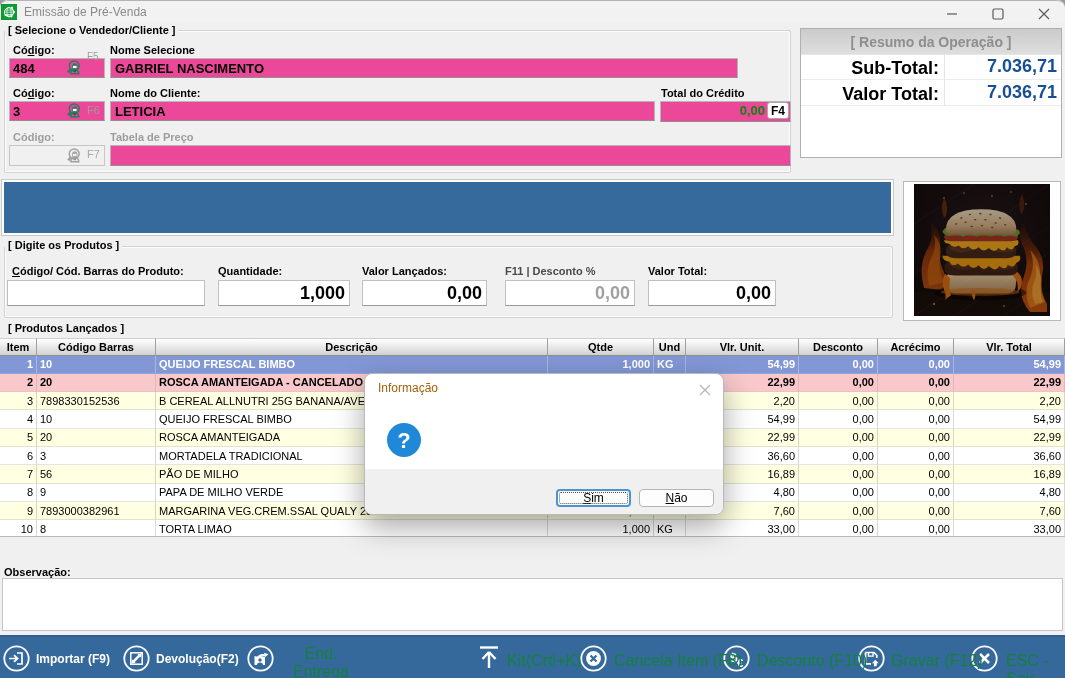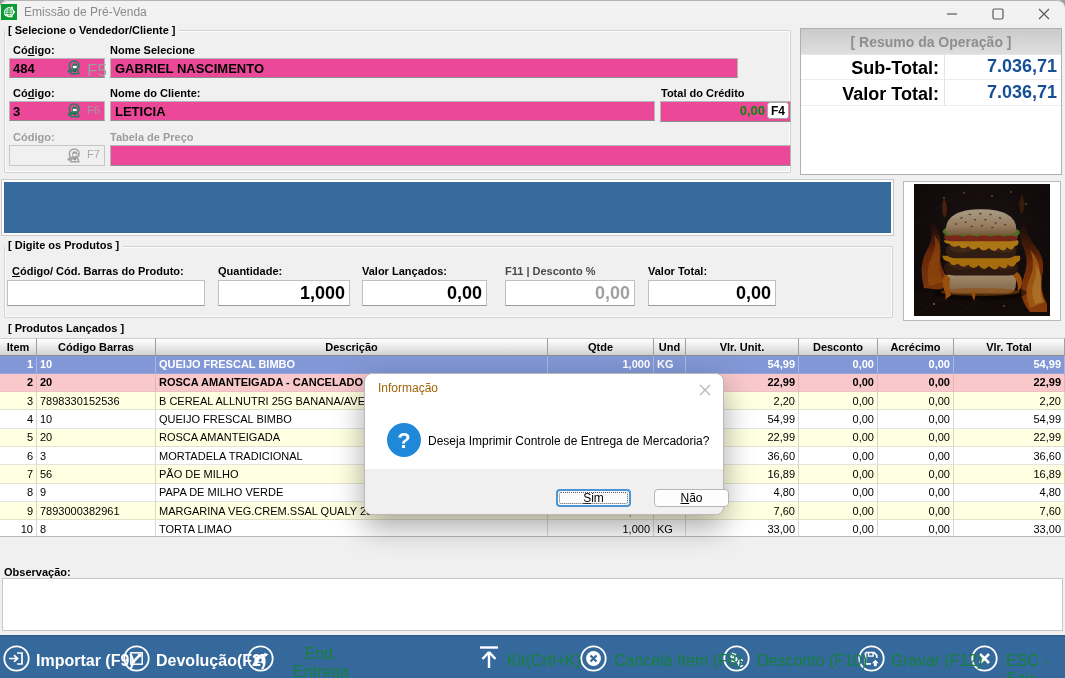--- a/index.html
+++ b/index.html
@@ -26,21 +26,21 @@
 .gbox { border:1px solid #d2d2d2; border-radius:2px; box-shadow:0 0 0 1px #fdfdfd inset; }
 
 .lbl { font-size:11px; font-weight:bold; color:#000; }
 .lbl-dis { font-size:11px; font-weight:bold; color:#9d9d9d; }
 
 .inp { background:#ec4899; border:1px solid #b6b6b6; border-bottom-color:#8f8f8f; }
 .inp-big { background:#fff; border:1px solid #c0c0c0; border-bottom-color:#9a9a9a; }
 
 
 #gb1 { left:4px; top:30px; width:787px; height:143px; }
-#resumo { left:800px; top:28px; width:262px; height:147px; background:#fff; border:1px solid #b0b0b0; }
+#resumo { left:800px; top:28px; width:262px; height:130px; background:#fff; border:1px solid #b0b0b0; }
 #resumo-hdr { left:0; top:0; right:0; height:26px; background:linear-gradient(#cbcbcb,#dedede); color:#8e8e8e; font-weight:bold; font-size:14px; text-align:center; line-height:26px; border-bottom:1px solid #e6e6e6;}
 .res-row { width:100%; height:25px; border-bottom:1px solid #ececec; }
 .res-lab { position:absolute; right:122px; top:3px; font-size:18px; font-weight:bold; color:#000; }
 .res-val { position:absolute; right:4px; top:1px; font-size:18px; font-weight:bold; color:#174f96; }
 
 
 #banner { left:2px; top:180px; width:891px; height:55px; background:#376a9c; border:2px solid #fdfdfd; outline:1px solid #c9c9c9; }
 #burgerframe { left:903px; top:181px; width:158px; height:140px; background:#fff; border:1px solid #b9b9b9; }
 
 
@@ -58,30 +58,30 @@
 tr.pink td { background:#f8c8cb; color:#000; font-weight:bold; border-right-color:#e0b6bb; border-bottom-color:#ecc0c5; }
 .tr-num { text-align:right; }
 
 
 #obslbl { left:4px; top:566px; }
 #obsbox { left:2px; top:578px; width:1061px; height:53px; background:#fff; border:1px solid #c6c6c6; }
 
 
 #toolbar { left:0; top:635px; width:1065px; height:43px; background:#36699b; border-top:2px solid #2f5f8e; color:#fff; }
 .tbtxt { font-size:16px; color:#15803d; }
-.tbtxtb { font-size:16px; font-weight:bold; color:#fff; }
+.tbtxtb { font-size:12px; font-weight:bold; color:#fff; }
 
 
 #dialog { left:364px; top:373px; width:360px; height:142px; background:#fff; border:1px solid #b9b9b9; border-radius:8px; box-shadow:0 12px 30px rgba(0,0,0,0.35); }
 #dlg-bottom { position:absolute; left:0; right:0; bottom:0; height:45px; background:#f0f0f0; border-radius:0 0 8px 8px; }
 #dlg-title { position:absolute; left:13px; top:7px; font-size:12px; color:#a16207; }
 #dlg-text { position:absolute; left:63px; top:60px; font-size:12px; color:#000; }
 .dlgbtn { position:absolute; top:115px; width:75px; height:18px; font-size:12px; text-align:center; line-height:16px; background:#fdfdfd; border:1px solid #b5b5b5; border-radius:4px; }
 #btn-sim { left:191px; border:2px solid #4a94d4; line-height:14px; }
-#btn-nao { left:274px;margin-left:15px; }
+#btn-nao { left:274px; }
 </style>
 </head>
 <body>
 
 <div id="titlebar" class="abs"></div>
 <svg id="appicon" class="abs" viewBox="0 0 16 16">
   <rect width="16" height="16" fill="#0c9b33"></rect>
   <circle cx="8" cy="8.2" r="4.6" fill="none" stroke="#fff" stroke-width="0.9"></circle>
   <ellipse cx="8" cy="8.2" rx="2.1" ry="4.6" fill="none" stroke="#fff" stroke-width="0.7"></ellipse>
   <path d="M3.4 8.2 h9.2 M4 6 h8 M4 10.5 h8" stroke="#fff" stroke-width="0.7" fill="none"></path>
@@ -109,21 +109,21 @@
 <div class="abs lbl" style="left:110px; top:44px;">Nome Selecione</div>
 <div class="abs inp" style="left:9px; top:58px; width:96px; height:20px; font-size:13px; font-weight:bold; padding:2px 3px;">484</div>
 <svg class="persvg" style="left:66px; top:59px;" width="18" height="18" viewBox="0 0 18 18">
   <circle cx="8.2" cy="6.8" r="4.9" fill="none" stroke="#2a7a5f" stroke-width="1.5"></circle>
   <path d="M4.6 10.6 L2.2 13.4" stroke="#2a7a5f" stroke-width="2.6"></path>
   <path d="M6.2 6.4 Q6.2 4.3 8.8 4.3 Q11.4 4.3 11.4 6.4 Z" fill="#2a7a5f"></path>
   <rect x="6.6" y="6.4" width="4.4" height="3.2" fill="#fff" stroke="#2a7a5f" stroke-width="0.8"></rect>
   <path d="M4.8 14.8 Q5.2 10.6 8.8 10.6 Q12.4 10.6 12.8 14.8 Z" fill="none" stroke="#2a7a5f" stroke-width="1.5"></path>
   <path d="M7.6 10.8 l1.2 1.4 1.2-1.4 v2.4 h-2.4 Z" fill="#1d5c46"></path>
 </svg>
-<div class="abs" style="left:87px; top:61px; font-size:17px; color:#9d9d9d;">F5</div>
+<div class="abs" style="left:87px; top:51px; font-size:10px; color:#9d9d9d;">F5</div>
 <div class="abs inp" style="left:110px; top:58px; width:628px; height:20px; font-size:13px; font-weight:bold; padding:2px 4px;">GABRIEL NASCIMENTO</div>
 
 <div class="abs lbl" style="left:13px; top:87px;">Có<u>d</u>igo:</div>
 <div class="abs lbl" style="left:110px; top:87px;">Nome do Cliente:</div>
 <div class="abs lbl" style="left:661px; top:87px;">Total do Crédito</div>
 <div class="abs inp" style="left:9px; top:101px; width:96px; height:20px; font-size:13px; font-weight:bold; padding:2px 3px;">3</div>
 <svg class="persvg" style="left:66px; top:102px;" width="18" height="18" viewBox="0 0 18 18">
   <circle cx="8.2" cy="6.8" r="4.9" fill="none" stroke="#2a7a5f" stroke-width="1.5"></circle>
   <path d="M4.6 10.6 L2.2 13.4" stroke="#2a7a5f" stroke-width="2.6"></path>
   <path d="M6.2 6.4 Q6.2 4.3 8.8 4.3 Q11.4 4.3 11.4 6.4 Z" fill="#2a7a5f"></path>
@@ -483,16 +483,15 @@
 <div id="dialog" class="abs">
   <div id="dlg-bottom"></div>
   <div id="dlg-title">Informação</div>
   <svg style="position:absolute; left:332px; top:8px;" width="16" height="16" viewBox="0 0 16 16">
       <path d="M3 3 L13 13 M13 3 L3 13" stroke="#b9b9b9" stroke-width="1.4" fill="none"></path>
     </svg>
   <svg style="position:absolute; left:22px; top:49px;" width="34" height="34" viewBox="0 0 34 34">
     <circle cx="17" cy="17" r="17" fill="#2088d8"></circle>
     <text x="17" y="25" font-size="22" font-weight="bold" fill="#fff" text-anchor="middle" font-family="Liberation Sans">?</text>
   </svg>
-  <div id="dlg-text">Deseja Imprimir Controle de Entrega de Mercadoria?</div>
   <div id="btn-sim" class="dlgbtn"><div style="position:absolute; left:1px; top:1px; right:1px; bottom:1px; border:1px dotted #555; border-radius:2px;"></div><u>S</u>im</div>
   <div id="btn-nao" class="dlgbtn"><u>N</u>ão</div>
 </div>
 
 </body></html>

